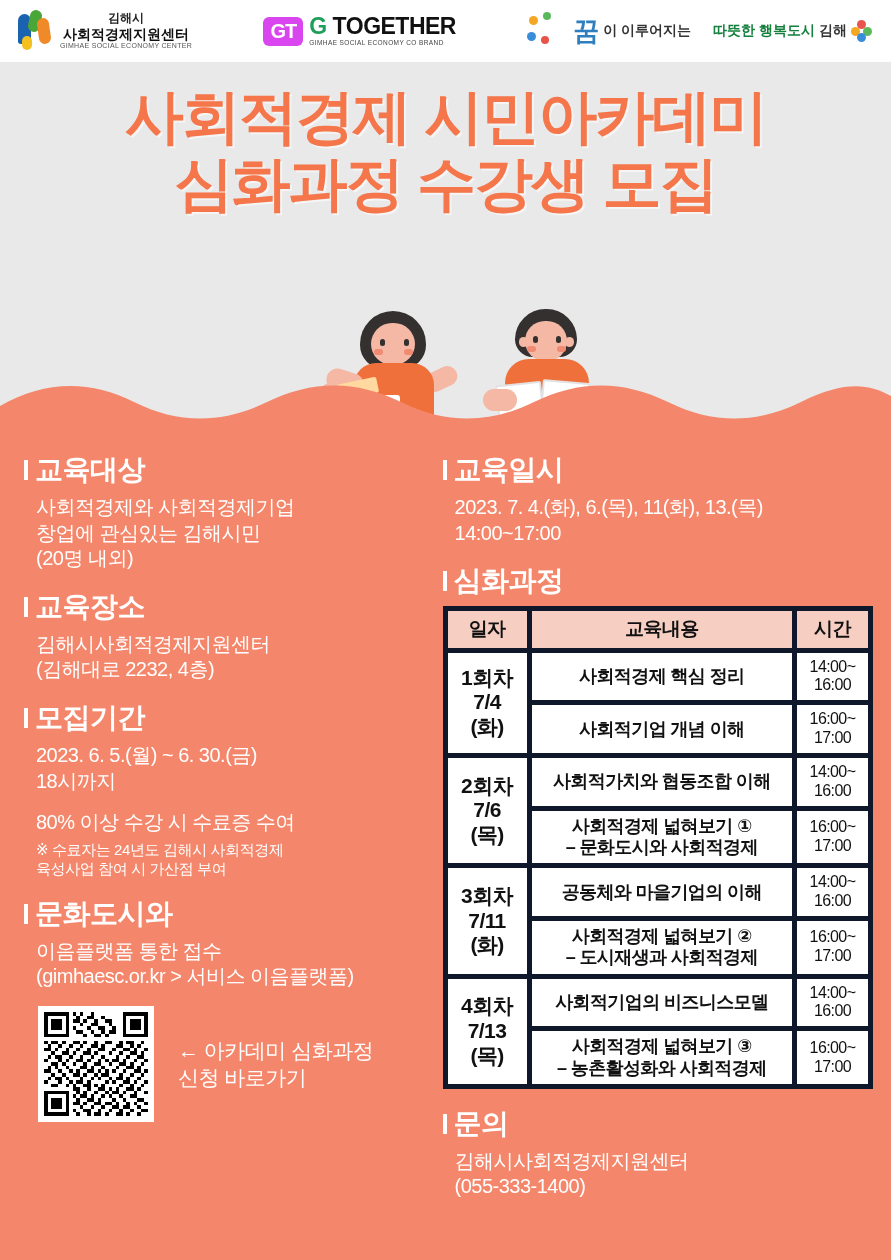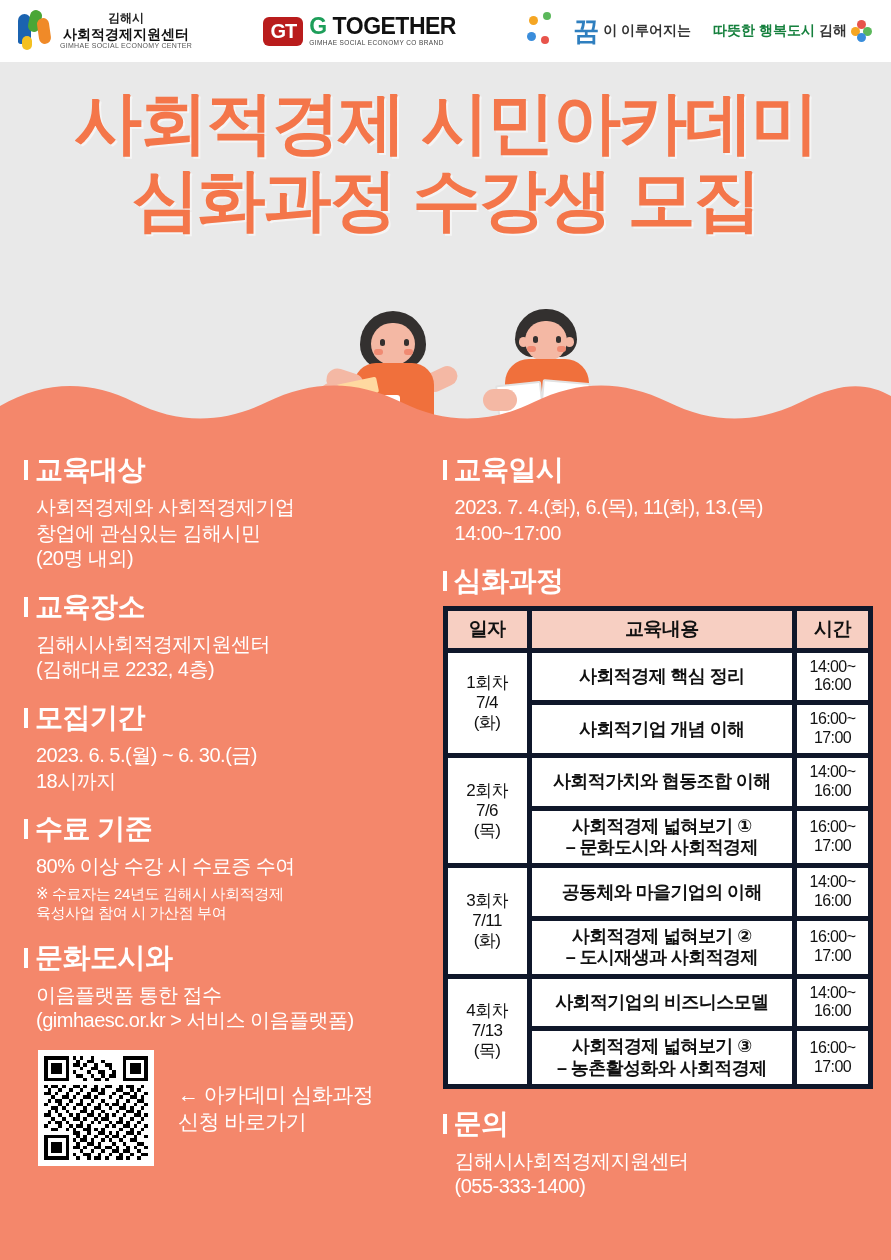--- a/index.html
+++ b/index.html
@@ -29,21 +29,21 @@
   .gimhae-mark .green { position:absolute; left:11px; top:0px; width:12px; height:22px; background:#4aa636; border-radius:7px; transform: rotate(12deg); }
   .gimhae-mark .orange { position:absolute; left:20px; top:8px; width:12px; height:26px; background:#f08a28; border-radius:7px; transform: rotate(-8deg); }
   .gimhae-mark .yellow { position:absolute; left:4px; top:26px; width:10px; height:14px; background:#f4c020; border-radius:5px; }
   .logo-text { line-height:1.15; }
   .logo-text .l1 { font-size: 12px; font-weight: bold; color:#222; }
   .logo-text .l2 { font-size: 14px; font-weight: bold; color:#111; }
   .logo-text .l3 { font-size: 7px; color:#555; letter-spacing:0.3px; }
 
   .gt-logo { display:flex; align-items:center; gap:6px; }
   .gt-badge {
-    background:#b91c1c; color:#fff; font-weight:bold; font-size:20px;
+    background:#d946ef; color:#fff; font-weight:bold; font-size:20px;
     width:40px; height:29px; border-radius:6px; display:flex;
     align-items:center; justify-content:center; letter-spacing:-1px;
   }
   .gt-words { line-height:1.0; }
   .gt-words .big { font-size:23px; font-weight:bold; color:#111; letter-spacing:-0.5px; }
   .gt-words .big .g { color:#1d9e59; }
   .gt-words .small { font-size:6.5px; color:#444; letter-spacing:0.4px; margin-top:2px;}
 
   .slogan { display:flex; align-items:center; gap:4px; font-size:14px; font-weight:bold; }
   .slogan .dots { position:relative; width:42px; height:38px; }
@@ -68,21 +68,21 @@
     height: 375px;
     background: #e9e9e9;
     position: relative;
     overflow: hidden;
   }
   .hero-title {
     text-align:center;
     padding-top: 22px;
   }
   .hero-title .line {
-    font-size: 68px;
+    font-size: 59px;
     font-weight: bold;
     color: #f4764a;
     letter-spacing: -2px;
     line-height: 1.13;
     text-shadow: 2px 2px 0 rgba(255,255,255,0.55);
   }
   .hero-sub {
     margin-top: 6px;
     font-size: 42px;
     font-weight: bold;
@@ -183,21 +183,21 @@
     padding: 5px 2px;
     letter-spacing:-0.6px;
     line-height:1.18;
   }
   table.schedule thead th {
     background:#f7cfc2;
     font-weight:bold;
     font-size: 19px;
     padding: 7px 2px;
   }
-  table.schedule td.session { font-weight:normal; font-size:17px; white-space: pre-line; }
+  table.schedule td.session { font-weight:bold; font-size:21px; white-space: pre-line; }
   table.schedule td.content { font-weight:bold; font-size:18px; white-space: pre-line; }
   table.schedule td.time { font-size:16px; white-space: pre-line; }
   col.c1 { width: 84px; }
   col.c3 { width: 76px; }
 
   .contact { margin-top: 14px; }
 </style>
 </head>
 <body>
 
@@ -314,24 +314,20 @@
     <div class="block">
       <div class="blk-title">
           <span class="tick"></span>
           <span>모집기간</span>
         </div>
       <div class="blk-body">2023. 6. 5.(월) ~ 6. 30.(금)
 18시까지</div>
     </div>
 
     <div class="block">
-      <div class="blk-title">
-          <span class="tick"></span>
-          <span>수료 기준</span>
-        </div>
       <div class="blk-body">80% 이상 수강 시 수료증 수여</div>
       <div class="note">※ 수료자는 24년도 김해시 사회적경제
    육성사업 참여 시 가산점 부여</div>
     </div>
 
     <div class="block">
       <div class="blk-title">
           <span class="tick"></span>
           <span>문화도시와</span>
         </div>

